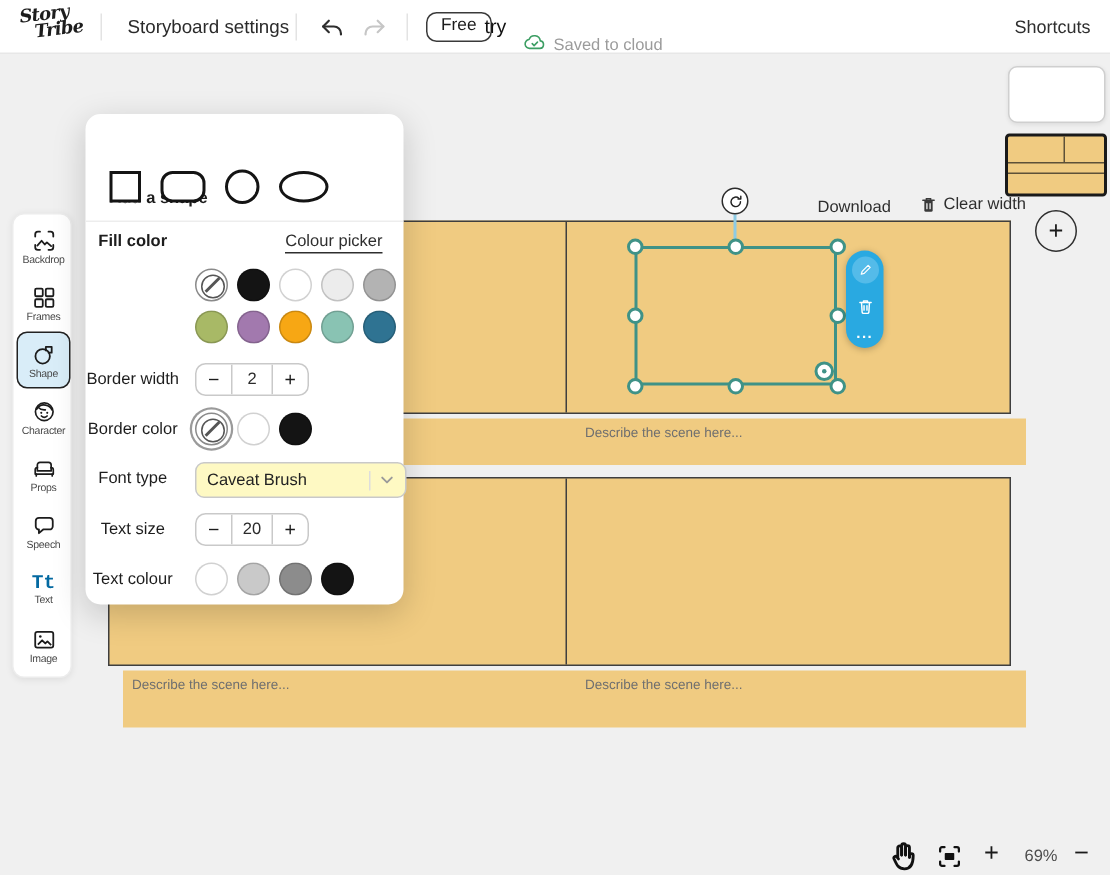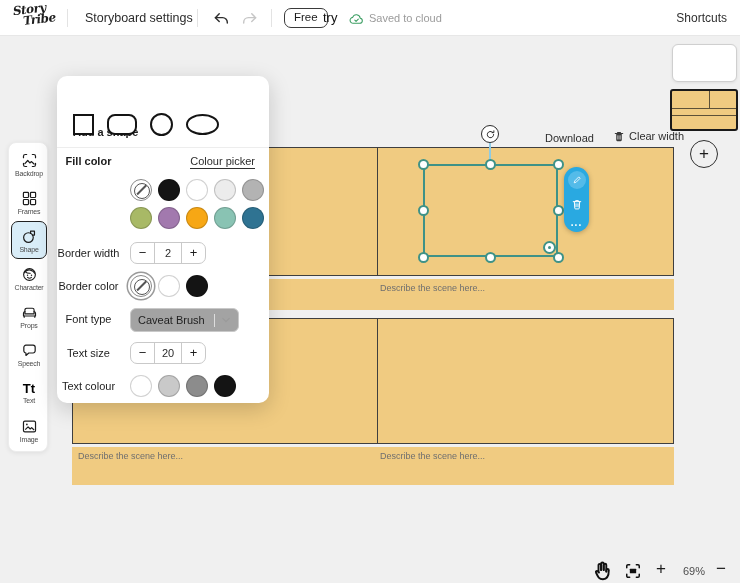--- a/index.html
+++ b/index.html
@@ -20,36 +20,36 @@
   .tb-divider { position:absolute; top:9px; width:1px; height:18px; background:#e3e3e3; }
   .logo { position:absolute; left:14px; top:3px; width:52px; height:30px;
     font-family:"DejaVu Serif", serif; font-style:italic; font-weight:bold;
     font-size:12px; transform:rotate(-7deg); line-height:11px; letter-spacing:-0.5px; }
   .logo .l2 { display:block; margin-left:9px; }
   .tb-title { position:absolute; left:85px; top:0; line-height:36px; font-size:12.5px; color:#2b2b2b; }
   .tb-icon { position:absolute; top:10px; width:17px; height:17px; cursor:pointer; }
   .free-badge { position:absolute; left:284px; top:8px; height:20px; padding:0 9px;
     border:1.5px solid #3a3a3a; border-radius:7px; font-size:11.5px; line-height:17px; color:#1c1c1c;text-align:right; }
   .try-label { position:absolute; left:323px; top:0; line-height:36px; font-size:13px; font-weight:400; color:#111; }
-  .saved { position:absolute; left:349px; top:12px; height:36px; display:flex; align-items:flex-start; gap:5px; }
+  .saved { position:absolute; left:349px; top:0; height:36px; display:flex; align-items:flex-end; gap:5px; }
   .saved span { font-size:11px; color:#9b9b9b; }
   .shortcuts { position:absolute; right:13px; top:0; line-height:36px; font-size:12px; color:#2f2f2f; }
 
   
   .sidebar {
     position:absolute; left:8px; top:142px; width:40px; padding:2px;
     background:#fff; border:1px solid #ececec; border-radius:8px;
     box-shadow:0 1px 5px rgba(0,0,0,0.08); z-index:20;
   }
   .sb-item { width:36px; height:38px; display:flex; flex-direction:column;
     align-items:center; justify-content:center; gap:1px; border:1.5px solid transparent;
     border-radius:7px; cursor:pointer; }
   .sb-item.selected { background:#d9edf8; border-color:#222; }
   .sb-item .lbl { font-size:7px; color:#4a4a4a; letter-spacing:-0.2px; }
-  .sb-item .tt { font-size:13px; font-weight:700; color:#000000; line-height:15px; }
+  .sb-item .tt { font-size:13px; font-weight:700; color:#0369a1; line-height:15px;font-family:Liberation Mono, monospace; }
 
   
   .panel {
     position:absolute; left:57px; top:76px; width:212px; height:327px;
     background:#fff; border-radius:10px; box-shadow:0 6px 22px rgba(0,0,0,0.18); z-index:30;
   }
   .panel-title { position:absolute; left:16px; top:11px; font-size:11px; font-weight:700; color:#1d1d1d;margin-top:39px; }
   .shape-row { position:absolute; left:16px; top:31px; height:34px; display:flex; align-items:center; gap:13px; }
   .shp { border:2px solid #141414; background:#fff; cursor:pointer; }
   .shp.square  { width:21px; height:21px; }
@@ -67,30 +67,30 @@
   .sw.nofill::before { content:""; position:absolute; left:2.5px; top:2.5px; width:14px; height:14px;
     border:1.5px solid #555; border-radius:50%; }
   .sw.nofill::after { content:""; position:absolute; left:3.5px; top:9px; width:13px; height:1.5px;
     background:#555; transform:rotate(-45deg); }
   .sw.ring { box-shadow:0 0 0 2px #fff, 0 0 0 3.5px #9a9a9a; }
   .stepper { position:absolute; left:73px; width:76px; height:22px; border:1px solid #c9c9c9;
     border-radius:7px; display:flex; background:#fff; overflow:hidden; }
   .stepper .st-btn { width:23px; text-align:center; font-size:13px; line-height:20px; color:#1c1c1c; cursor:pointer; }
   .stepper .st-val { flex:1; text-align:center; font-size:11px; line-height:20px;
     border-left:1px solid #c9c9c9; border-right:1px solid #c9c9c9; color:#2b2b2b; }
-  .dropdown { position:absolute; left:73px; top:232px; width:109px; height:24px;
+  .dropdown { position:absolute; left:73px; top:232px; width:141px; height:24px;
     border:1px solid #c9c9c9; border-radius:6px; display:flex; align-items:center;
-    padding:0 7px; gap:6px; cursor:pointer; background:#a3a3a3; }
+    padding:0 7px; gap:6px; cursor:pointer; background:#fef9c3; }
   .dropdown .dd-text { flex:1; font-size:11px; color:#222; white-space:nowrap; }
   .dropdown .dd-sep { width:1px; height:13px; background:#ddd; }
 
   
   .frame-row { position:absolute; left:72px; width:602px; border:1.5px solid #3f3f3f; z-index:1; }
   .frame-row .col-div { position:absolute; left:303.5px; top:0; bottom:0; width:1.5px; background:#3f3f3f; }
-  .caption-bar { position:absolute; left:72px; width:602px; z-index:1; }
+  .caption-bar { position:absolute; left:82px; width:602px; z-index:1; }
   .caption { position:absolute; top:4px; font-size:9px; color:#6f6f6f; }
 
   .canvas-btn { position:absolute; top:128px; height:16px; display:flex; align-items:center;
     gap:4px; font-size:11px; color:#2e2e2e; cursor:pointer; z-index:2; }
 
   
   .sel-rect { position:absolute; left:423px; top:164px; width:135px; height:93px;
     border:2px solid #3f9287; z-index:5; }
   .handle { position:absolute; width:11px; height:11px; border-radius:50%;
     background:#fff; border:2px solid #3f9287; z-index:6; cursor:pointer; }

